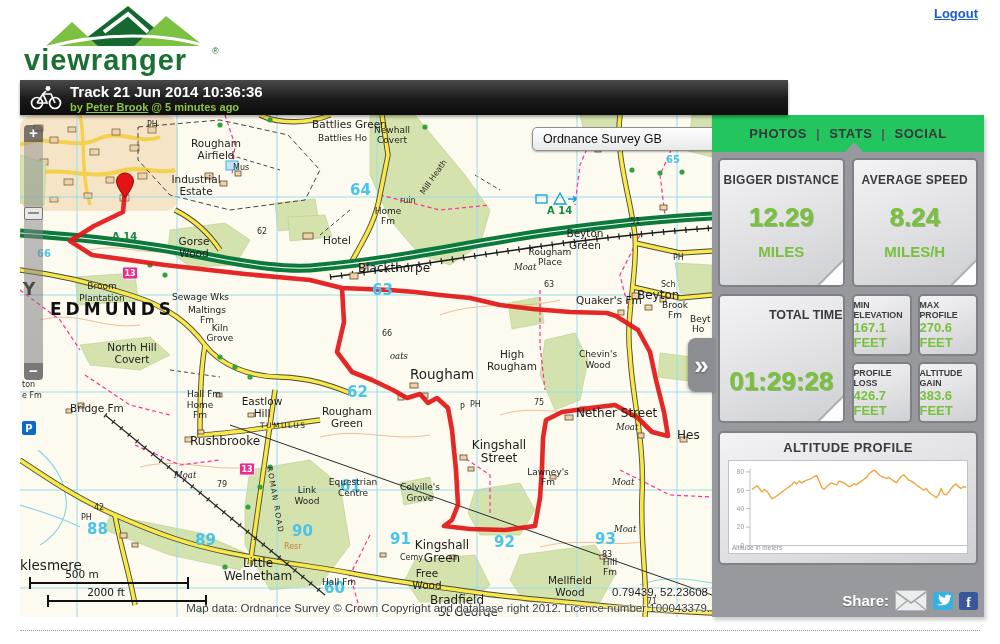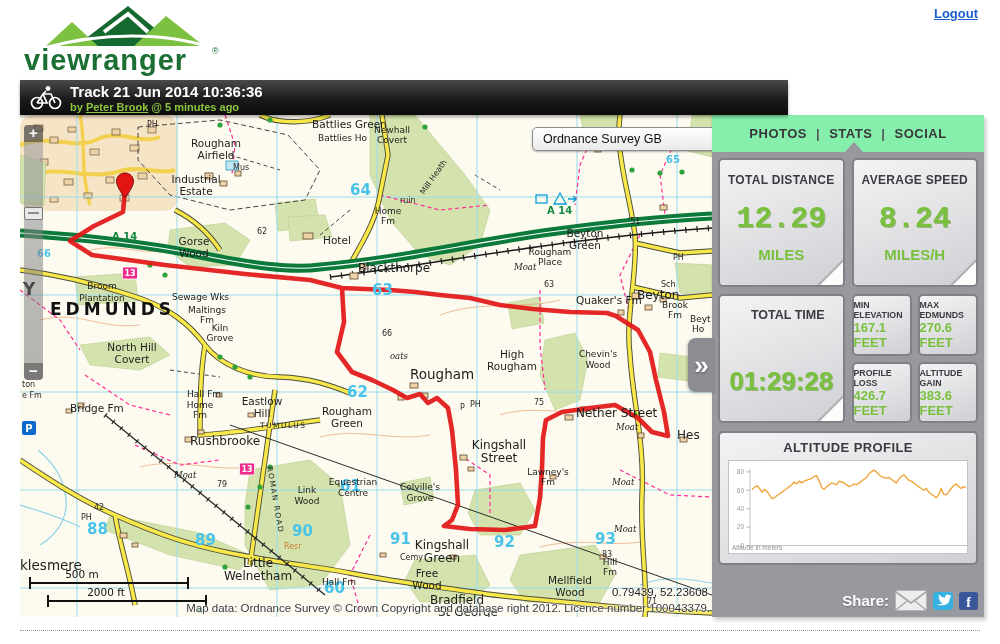--- a/index.html
+++ b/index.html
@@ -57,44 +57,44 @@
   text.green{font-size:10px;font-weight:bold;fill:#168a40;}
   text.gothic{font-family:"DejaVu Serif",serif;font-style:italic;font-size:8.5px;fill:#222;}
   text.tum{font-size:7.5px;letter-spacing:1.5px;fill:#222;}
   text.resr{font-size:8px;fill:#c77f35;}
   text.scale{font-size:10.5px;fill:#111;}
   text.badgetxt{font-size:8px;font-weight:bold;fill:#fff;}
   text.pbadgetxt{font-size:10px;font-weight:bold;fill:#fff;}
   
   .panel{position:absolute;left:712px;top:115px;width:272px;height:502px;background:#97999e;
          box-shadow:2px 3px 4px rgba(0,0,0,.22);}
-  .tabstrip{position:relative;height:37px;background:#86efac;display:flex;align-items:center;
+  .tabstrip{position:relative;height:37px;background:#22c55e;display:flex;align-items:center;
             justify-content:center;gap:9px;font-size:13px;font-weight:bold;color:#37383b;
             letter-spacing:.5px;}
   .tabstrip .tab{cursor:pointer;}
   .tabstrip .sep{color:#55565a;}
   .tab-pointer{position:absolute;left:133px;top:27px;width:0;height:0;
                border-left:9px solid transparent;border-right:9px solid transparent;
                border-bottom:10px solid #97999e;}
   .pbody{padding:6px 6px 0 6px;}
   .card{position:relative;background:linear-gradient(160deg,#f3f3f5 0%,#e4e4e7 45%,#cfd0d3 100%);
         border:2px solid #7f8186;border-radius:5px;box-sizing:border-box;overflow:hidden;}
   .fold::before{content:"";position:absolute;right:0;bottom:0;width:0;height:0;border-style:solid;
         border-width:0 0 26px 26px;border-color:transparent transparent #aeafb3 transparent;}
   .fold::after{content:"";position:absolute;right:0;bottom:0;width:0;height:0;border-style:solid;
         border-width:0 0 23px 23px;border-color:transparent transparent #fdfdfd transparent;}
   .row1{display:flex;gap:7px;}
   .row1 .card{width:126.5px;height:129px;text-align:center;}
   .stat-label{margin-top:13px;font-size:12px;font-weight:bold;color:#3a3b3e;letter-spacing:.3px;}
-  .stat-value{margin-top:15px;font-size:30px;font-weight:bold;color:#79c03e;
-              text-shadow:1px 1px 0 rgba(86,138,40,.5);font-family:Liberation Mono, monospace;}
+  .stat-value{margin-top:15px;font-size:26px;font-weight:bold;color:#79c03e;
+              text-shadow:1px 1px 0 rgba(86,138,40,.5);}
   .stat-unit{margin-top:10px;font-size:15px;font-weight:bold;color:#79c03e;}
   .row2{display:flex;gap:7px;margin-top:7px;}
   .tt-card{width:126.5px;height:129px;display:flex;flex-direction:column;}
-  .tt-label{margin:12px 0 0 13px;font-size:12.5px;font-weight:bold;color:#3a3b3e;text-align:center;}
+  .tt-label{margin:12px 0 0 13px;font-size:12.5px;font-weight:bold;color:#3a3b3e;text-align:right;}
   .tt-value{margin:auto auto 24px auto;font-size:26px;font-weight:bold;color:#79c03e;
             text-shadow:1px 1px 0 rgba(86,138,40,.5);}
   .minigrid{display:flex;flex-wrap:wrap;gap:6px;width:126px;}
   .mini{width:60px;height:61.5px;text-align:left;border-width:2px;}
   .mini .m-label{margin-top:4px;font-size:8.8px;font-weight:bold;color:#3a3b3e;line-height:1.15;}
   .mini .m-value{font-size:13px;font-weight:bold;color:#79c03e;line-height:1.15;margin-top:1px;}
   .mini .m-unit{font-size:13px;font-weight:bold;color:#79c03e;line-height:1.1;}
   .profile-card{margin-top:8px;height:134px;}
   .prof-title{text-align:center;margin-top:7px;font-size:13px;font-weight:bold;color:#3a3b3e;
               letter-spacing:.4px;}
@@ -518,21 +518,21 @@
       <span class="tab">PHOTOS</span>
       <span class="sep">|</span>
       <span class="tab">STATS</span>
       <span class="sep">|</span>
       <span class="tab">SOCIAL</span>
       <span class="tab-pointer"></span>
     </div>
     <div class="pbody">
       <div class="row1">
         <div class="card fold">
-          <div class="stat-label">TOTAL DISTANCE</div>
+          <div class="stat-label">BIGGER DISTANCE</div>
           <div class="stat-value">12.29</div>
           <div class="stat-unit">MILES</div>
         </div>
         <div class="card fold">
           <div class="stat-label">AVERAGE SPEED</div>
           <div class="stat-value">8.24</div>
           <div class="stat-unit">MILES/H</div>
         </div>
       </div>
       <div class="row2">
@@ -540,21 +540,21 @@
           <div class="tt-label">TOTAL TIME</div>
           <div class="tt-value">01:29:28</div>
         </div>
         <div class="minigrid">
           <div class="card mini">
             <div class="m-label">MIN ELEVATION</div>
             <div class="m-value">167.1</div>
             <div class="m-unit">FEET</div>
           </div>
           <div class="card mini">
-            <div class="m-label">MAX EDMUNDS</div>
+            <div class="m-label">MAX PROFILE</div>
             <div class="m-value">270.6</div>
             <div class="m-unit">FEET</div>
           </div>
           <div class="card mini">
             <div class="m-label">PROFILE LOSS</div>
             <div class="m-value">426.7</div>
             <div class="m-unit">FEET</div>
           </div>
           <div class="card mini">
             <div class="m-label">ALTITUDE GAIN</div>

